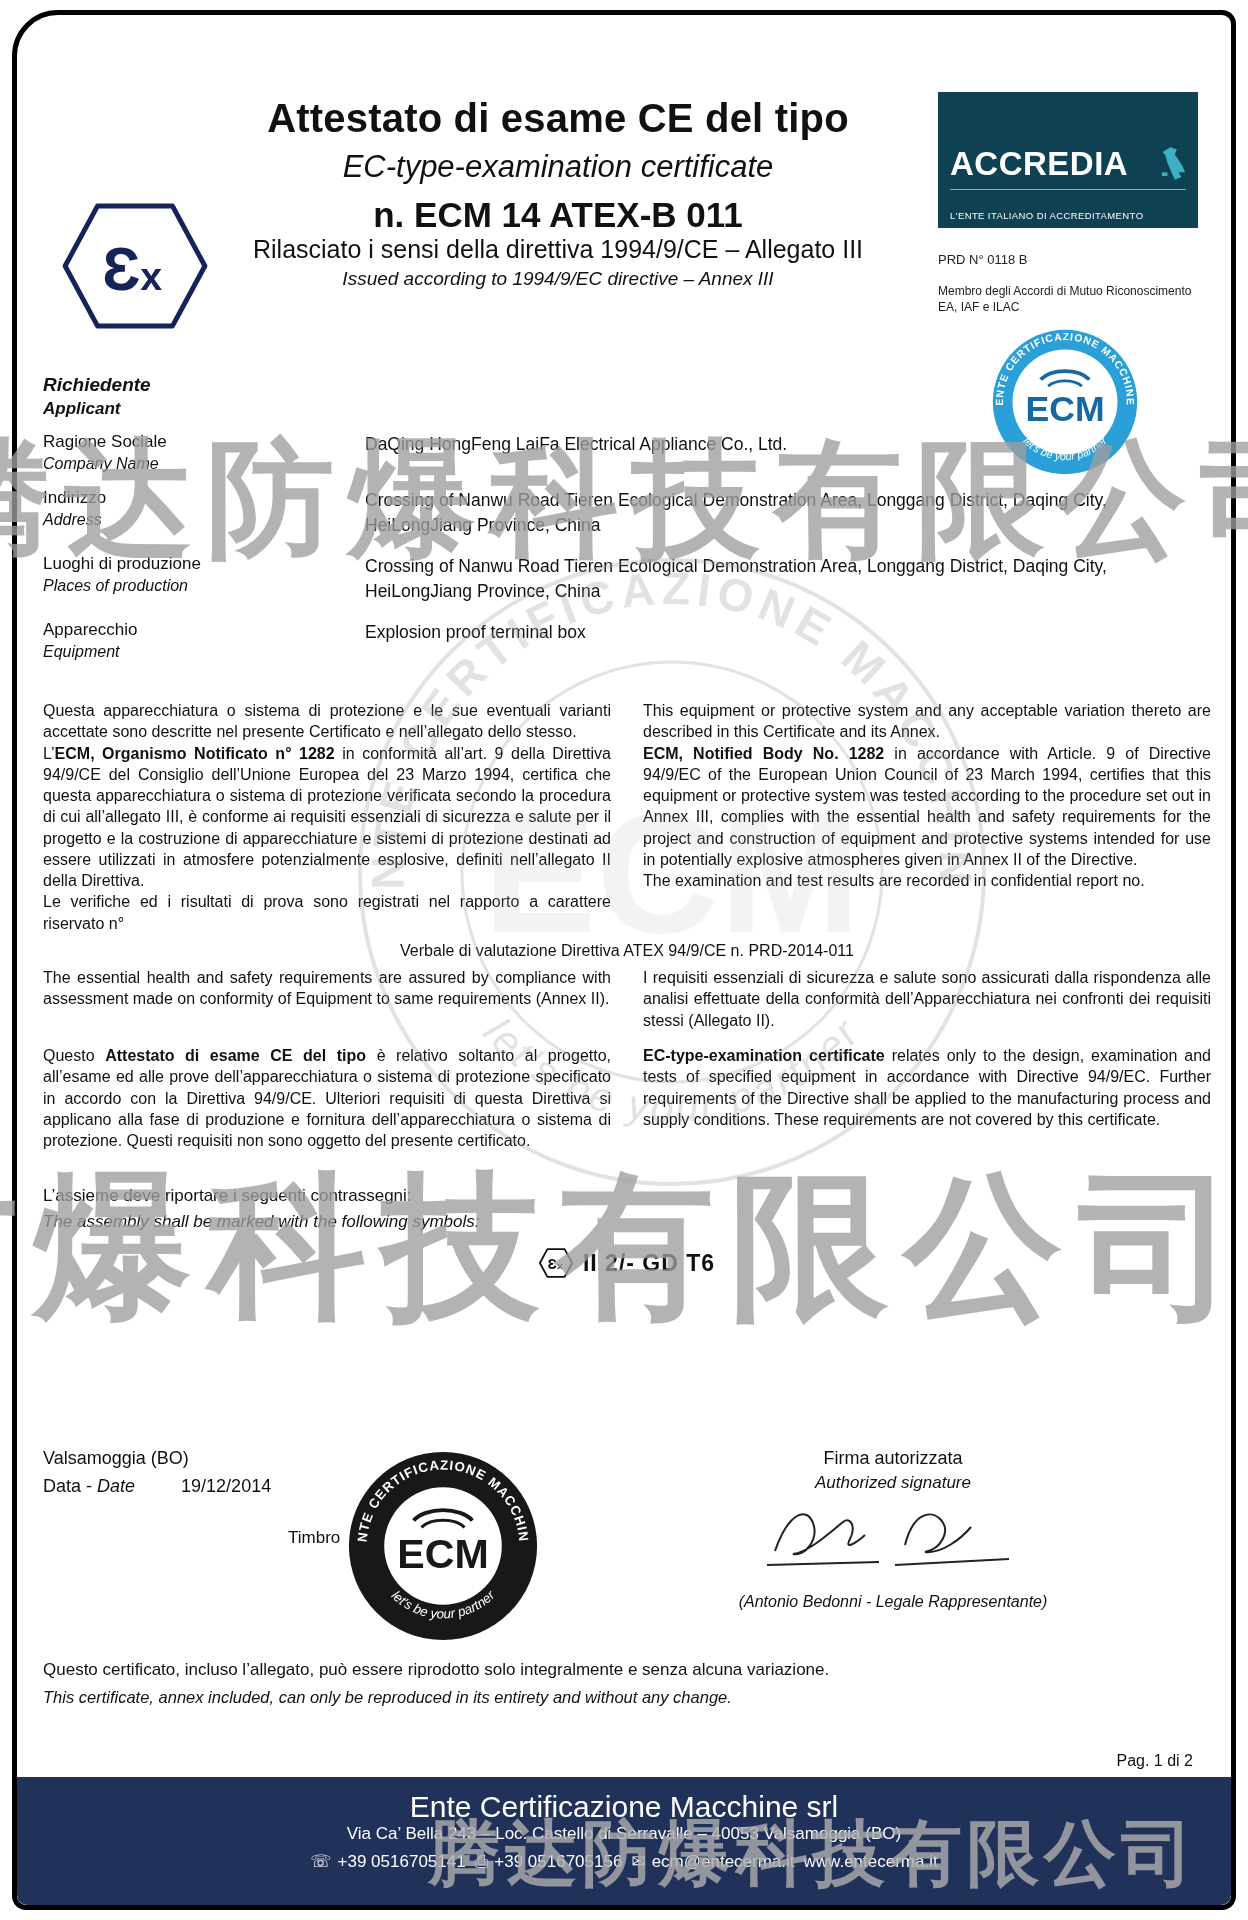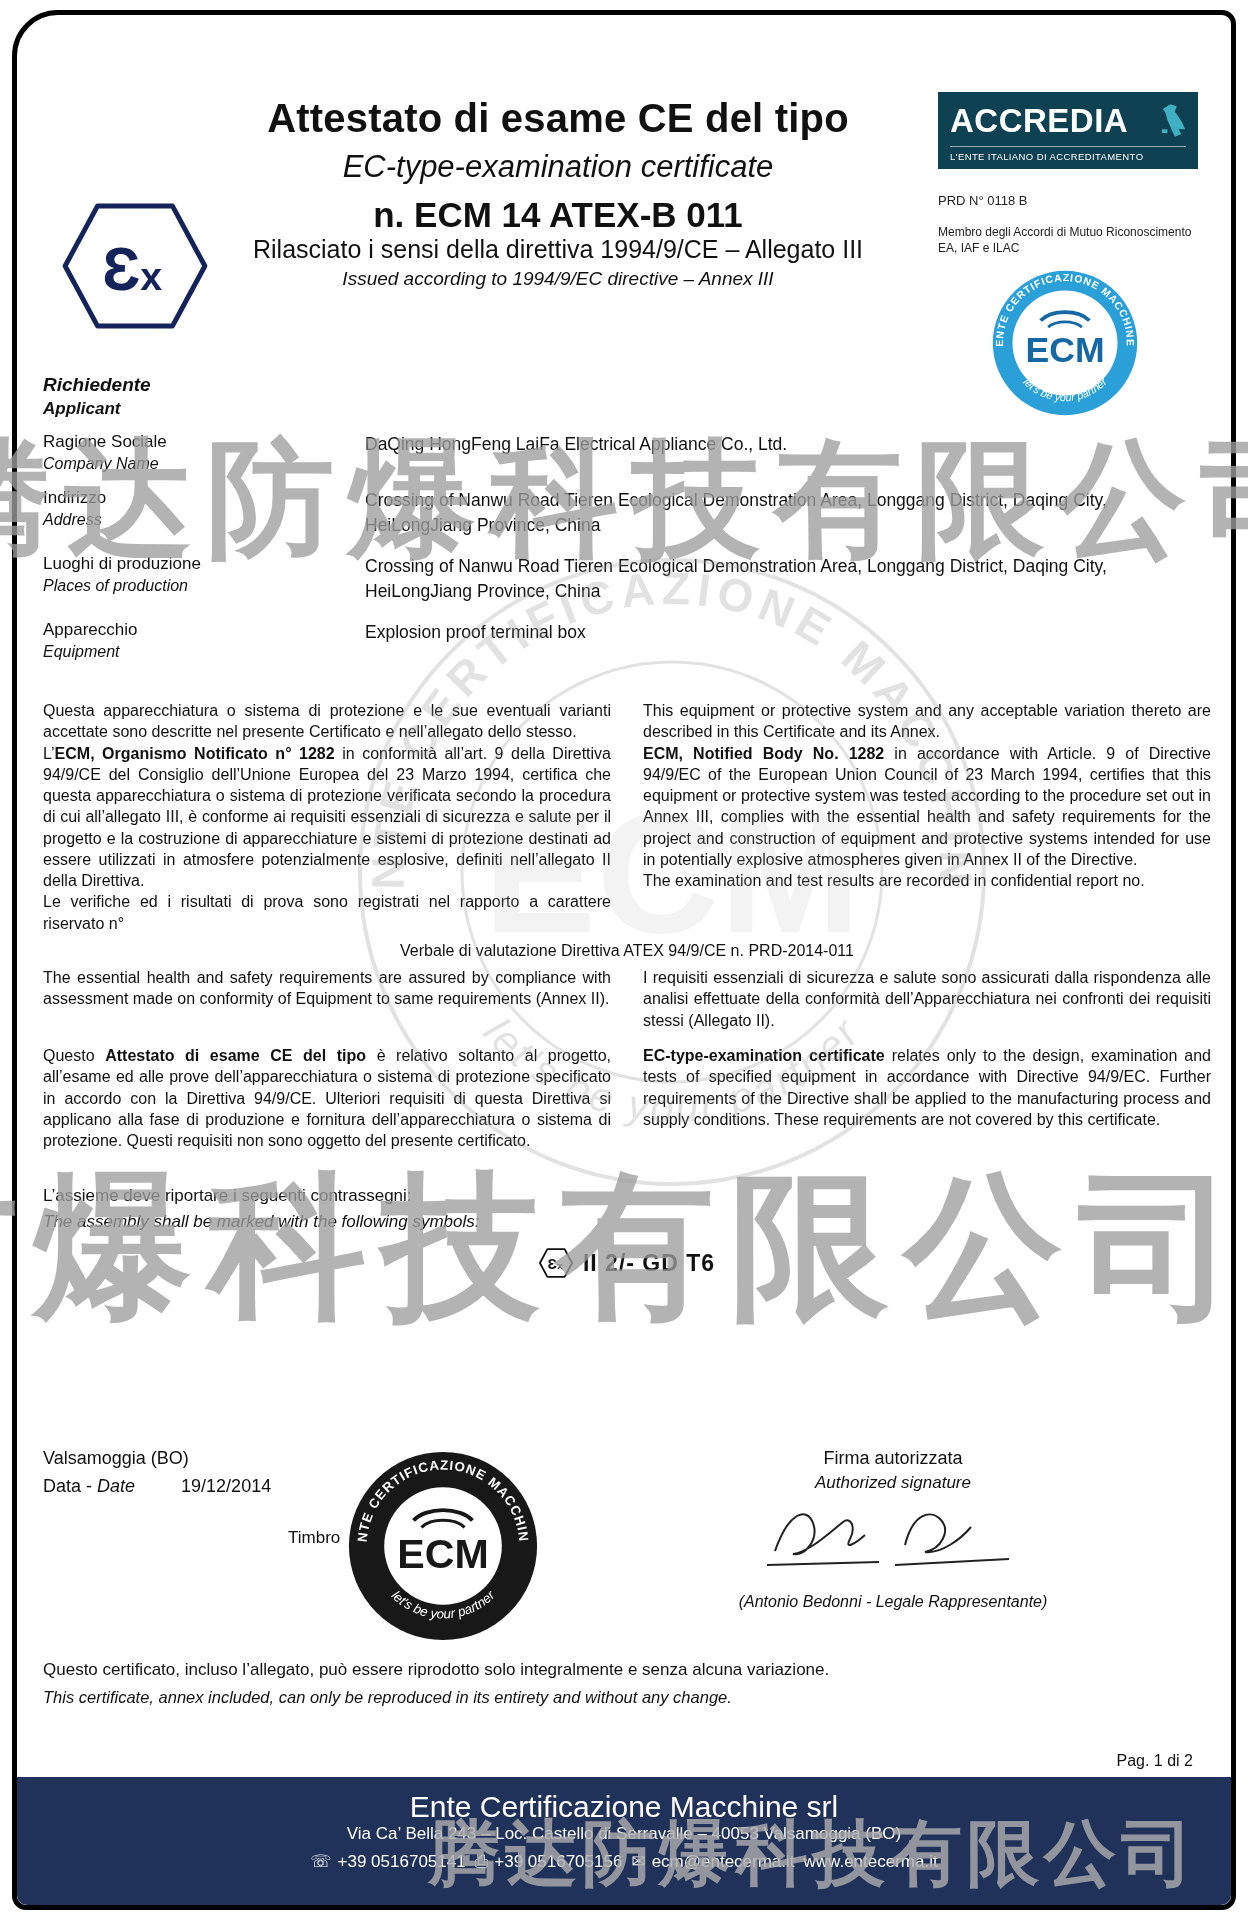--- a/index.html
+++ b/index.html
@@ -12,23 +12,23 @@
   .hdr-titles{position:absolute;left:200px;top:96px;width:716px;text-align:center;z-index:2;}
   .t1{font-size:40px;font-weight:bold;letter-spacing:0.2px;}
   .t2{font-size:31px;font-style:italic;margin-top:8px;}
   .t3{font-size:35px;font-weight:bold;margin-top:10px;}
   .t4{font-size:25px;}
   .t5{font-size:19px;font-style:italic;margin-top:4px;}
   .ex-logo{position:absolute;left:60px;top:202px;z-index:2;}
 
   .accredia{position:absolute;left:938px;top:92px;width:260px;z-index:2;}
   .acc-box{background:#0e4152;color:#fff;padding:10px 12px 7px;box-sizing:border-box;}
-  .acc-row{display:flex;align-items:center;justify-content:space-between;}
+  .acc-row{display:flex;align-items:center;justify-content:space-between;margin-top:43px;}
   .acc-name{font-size:33px;font-weight:bold;letter-spacing:0.5px;}
-  .acc-tag{font-size:9.5px;letter-spacing:0.4px;margin-top:6px;border-top:1px solid rgba(255,255,255,.55);padding-top:4px;}
+  .acc-tag{font-size:9.5px;letter-spacing:0.4px;margin-top:6px;border-top:1px solid rgba(255,255,255,.55);padding-top:20px;}
   .acc-prd{font-size:13px;margin-top:24px;color:#222;}
   .acc-mem{font-size:12px;margin-top:16px;color:#222;line-height:1.35;}
   .ecm-badge{margin:12px 0 0 52px;}
 
   
   .applicant-head{position:absolute;left:43px;top:374px;z-index:2;}
   .ah-it{font-size:19px;font-weight:bold;font-style:italic;}
   .ah-en{font-size:17px;font-weight:bold;font-style:italic;margin-top:3px;}
   .app-rows{position:absolute;left:43px;top:432px;width:1168px;display:grid;row-gap:15px;z-index:2;}
   .app-row{display:grid;grid-template-columns:322px 1fr;}

